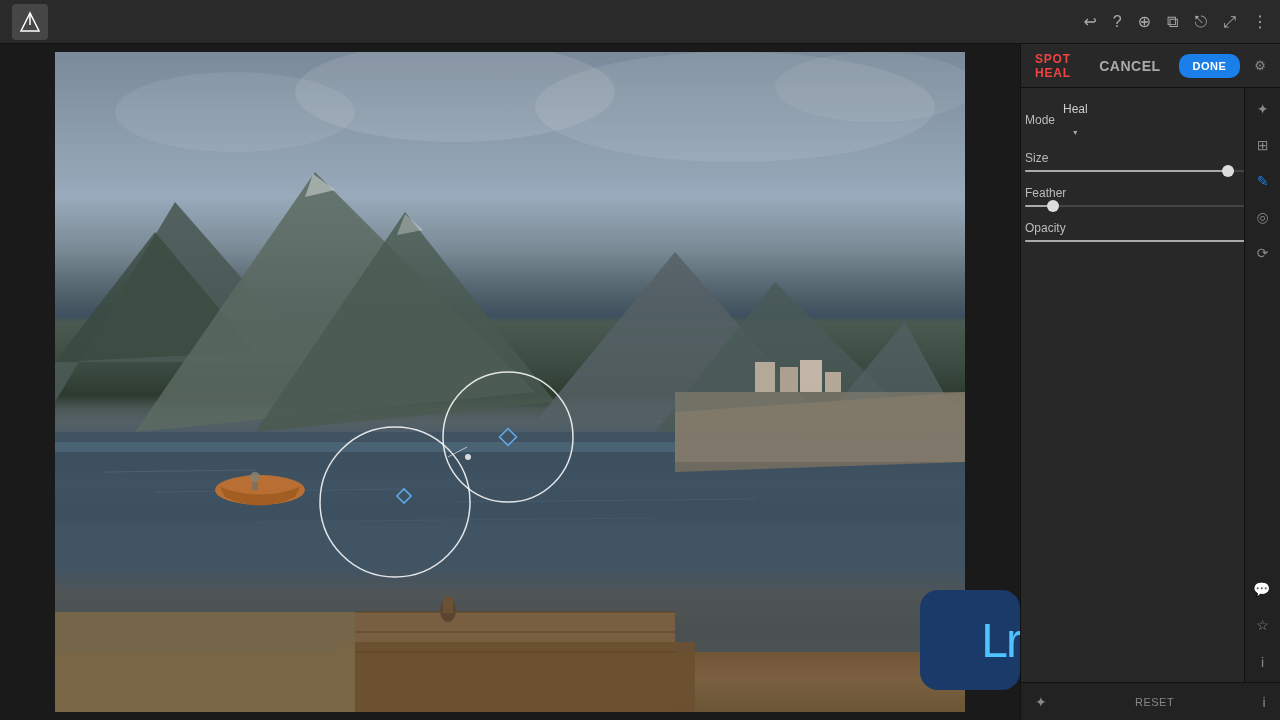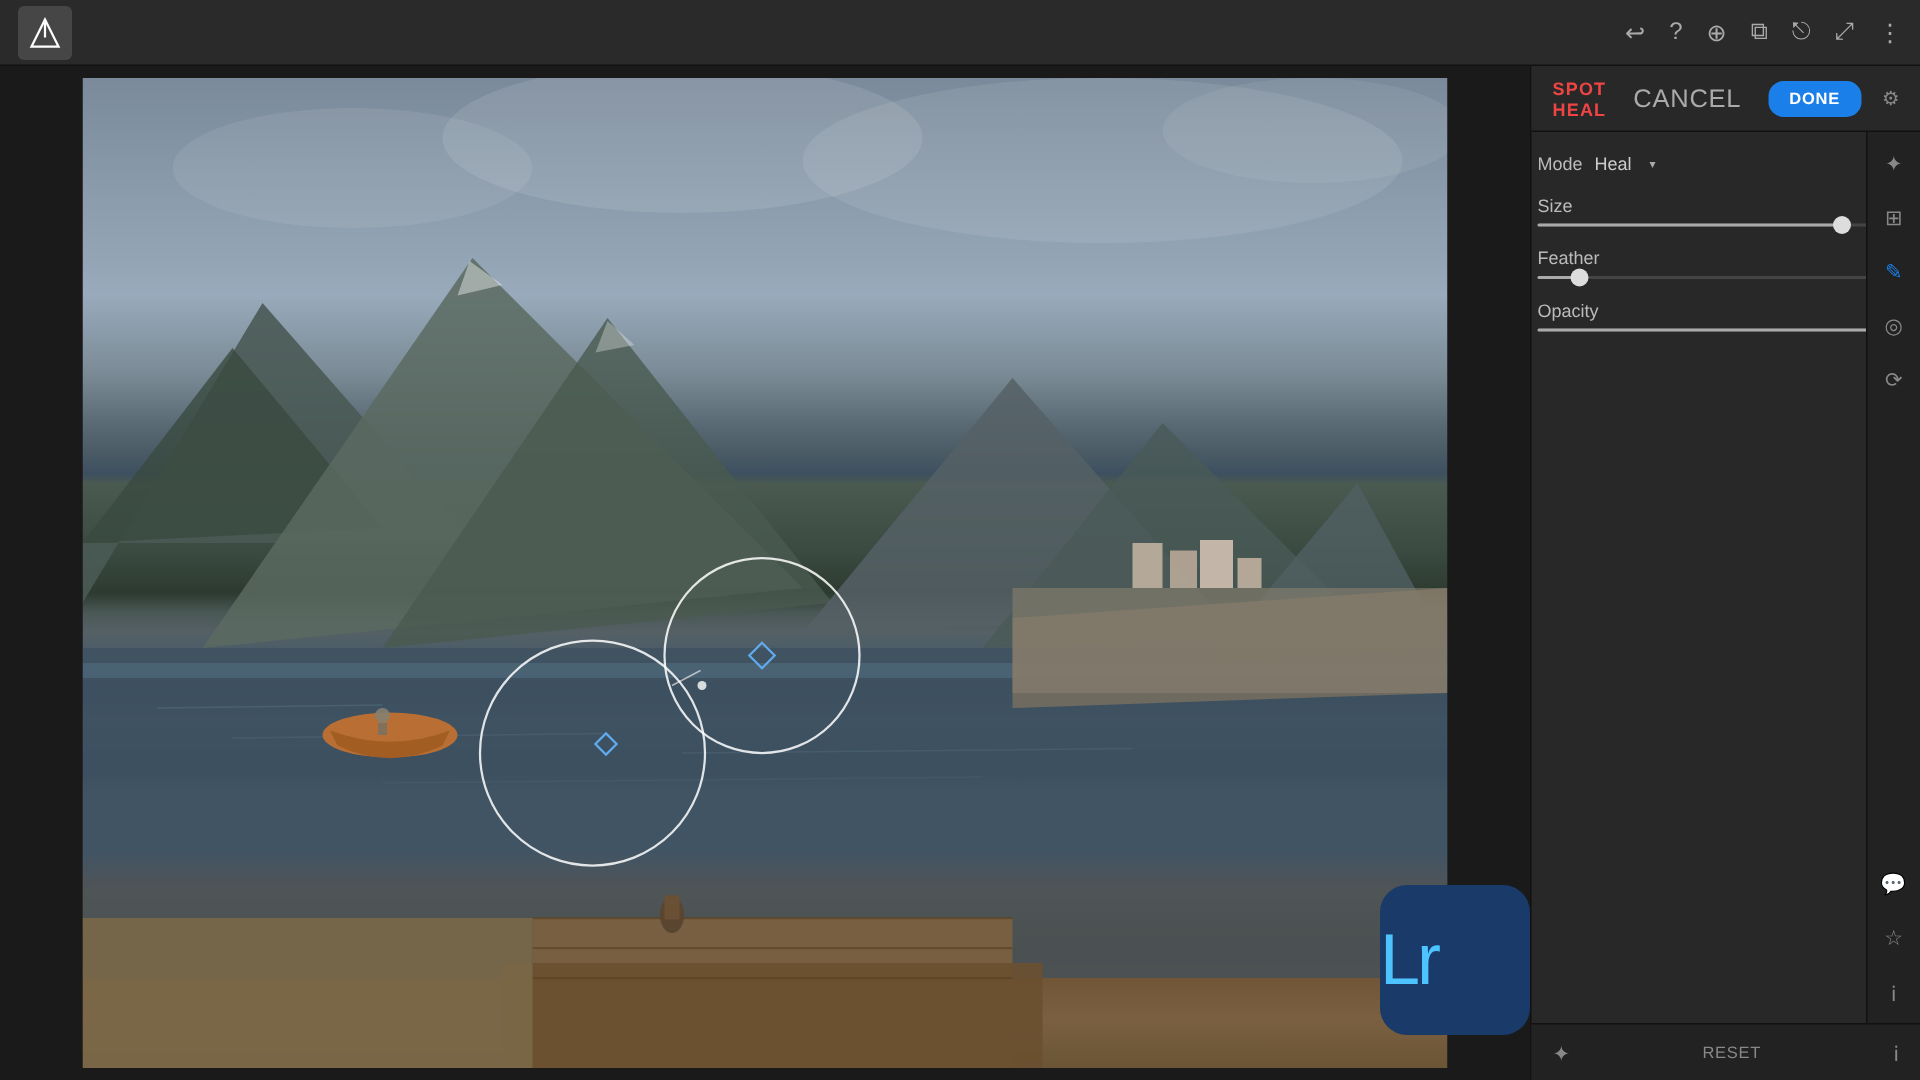--- a/index.html
+++ b/index.html
@@ -144,22 +144,22 @@
       font-size: 12px;
       font-weight: 600;
       color: #ef4444;
       letter-spacing: 0.8px;
       flex: 1;
     }
     #cancel-btn {
       background: transparent;
       border: none;
       color: #aaa;
-      font-size: 17px;
-      font-weight: 400;
+      font-size: 14px;
+      font-weight: 700;
       letter-spacing: 0.5px;
       cursor: pointer;
       padding: 4px 8px;
     }
     #done-btn {
       background: #1a7fe8;
       border: none;
       color: #fff;
       font-size: 11px;
       font-weight: 600;
@@ -182,20 +182,21 @@
       font-size: 12px;
       color: #bbb;
     }
     .mode-label { margin-right: 4px; }
     .mode-value {
       color: #ccc;
       display: flex;
       align-items: center;
       gap: 12px;
       cursor: pointer;
+      flex-direction: column;
     }
     .mode-dropdown-arrow {
       font-size: 8px;
       color: #aaa;
     }
 
     .slider-row {
       margin-bottom: 14px;
     }
     .slider-header {
@@ -280,21 +281,21 @@
     #lr-badge {
       position: absolute;
       bottom: 30px;
       right: 0px;
       width: 100px;
       height: 100px;
       background: #1a3a6a;
       border-radius: 18px;
       display: flex;
       align-items: center;
-      justify-content: flex-start;
+      justify-content: flex-end;
       z-index: 10;
     }
     #lr-badge-text {
       font-size: 48px;
       font-weight: 300;
       color: #4dc3ff;
       letter-spacing: -2px;
       font-family: Arial, sans-serif;
     }
   </style>

